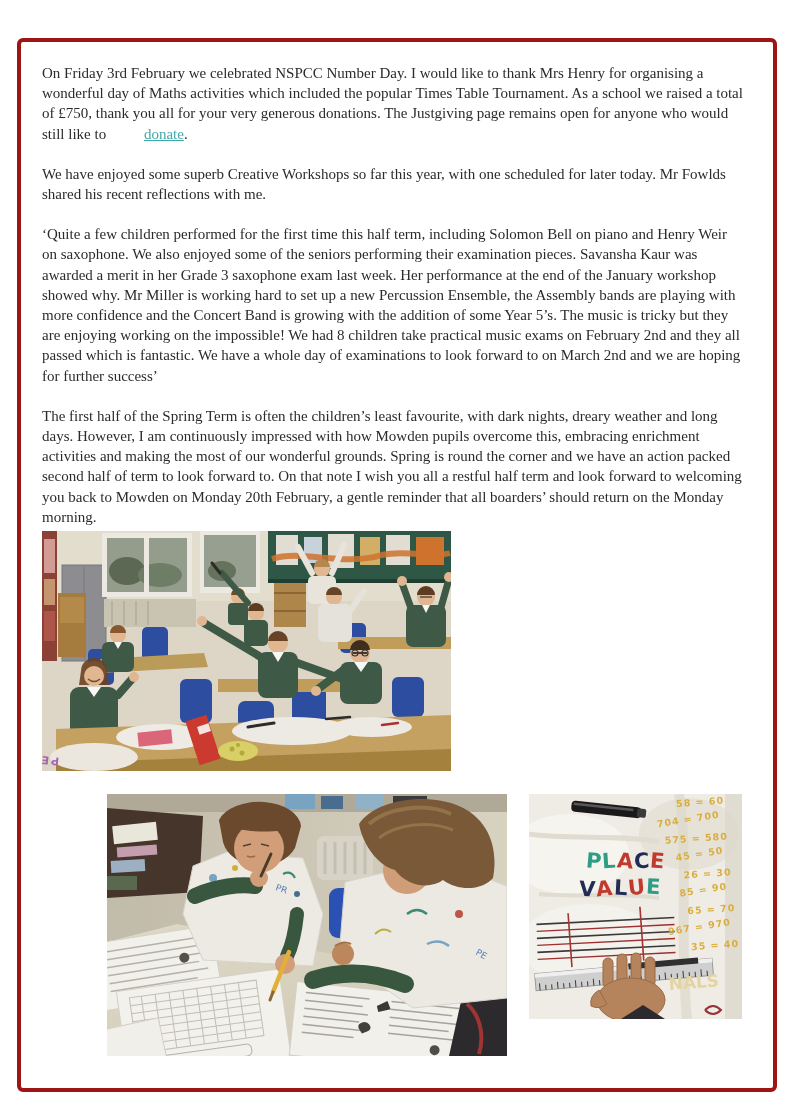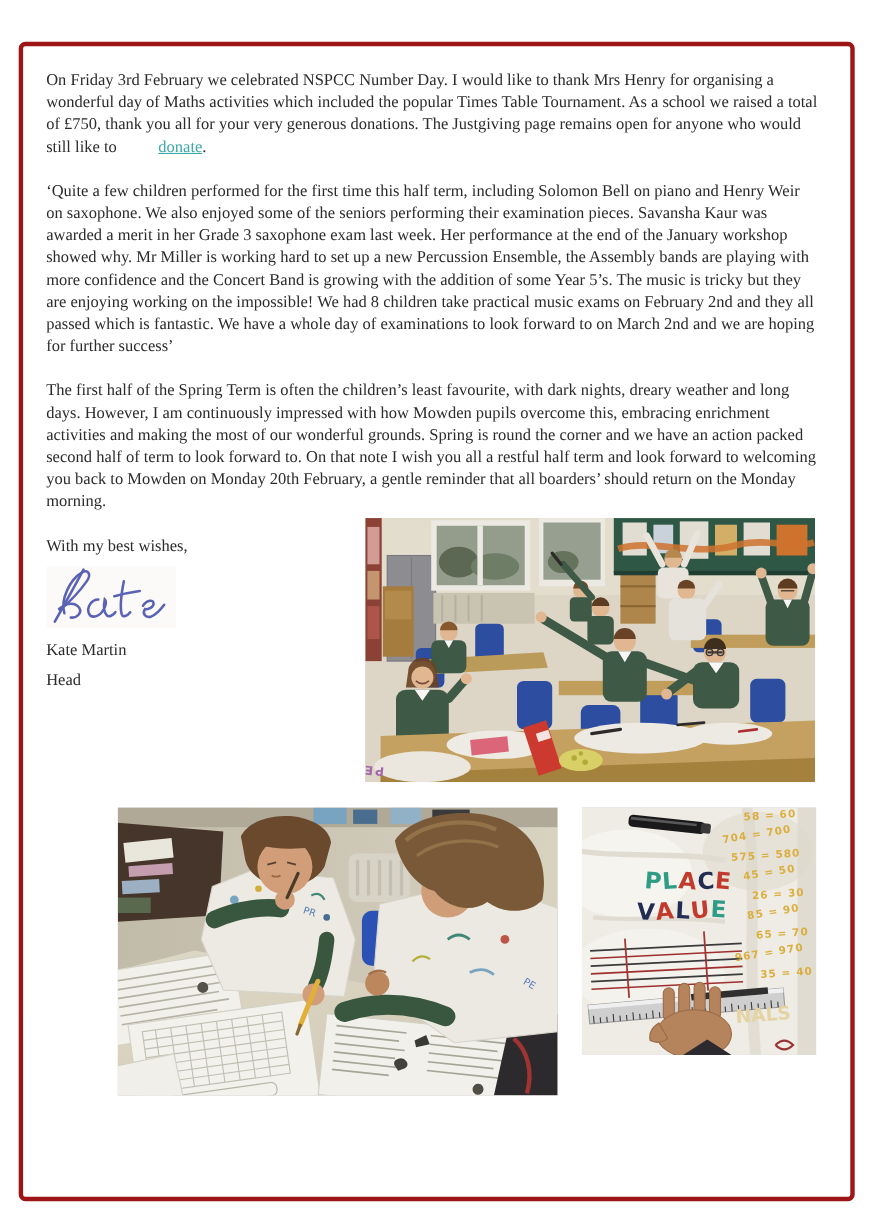--- a/index.html
+++ b/index.html
@@ -31,43 +31,26 @@
   .tshirt-numbers div{margin-bottom:7px;letter-spacing:1px;transform:rotate(2deg);}
   .tshirt-numbers div:nth-child(even){transform:rotate(-3deg) translateX(-6px);}
 </style>
 </head>
 <body>
 
 <div class="sheet" style="border-color: rgb(158, 21, 21);">
 
   <div class="paragraphs">
     <p><span>On Friday 3rd February we celebrated NSPCC Number Day. I would like to thank Mrs Henry for organising a wonderful day of Maths activities which included the popular Times Table Tournament. As a school we raised a total of £750, thank you all for your very generous donations. The Justgiving page remains open for anyone who would still like to </span><a class="donate-link" style="color: rgb(63, 168, 168);">donate</a><span>.</span></p>
+    <p>We have enjoyed some superb Creative Workshops so far this year, with one scheduled for later today. Mr Fowlds shared his recent reflections with me.</p>
     <p>‘Quite a few children performed for the first time this half term, including Solomon Bell on piano and Henry Weir on saxophone. We also enjoyed some of the seniors performing their examination pieces. Savansha Kaur was awarded a merit in her Grade 3 saxophone exam last week. Her performance at the end of the January workshop showed why. Mr Miller is working hard to set up a new Percussion Ensemble, the Assembly bands are playing with more confidence and the Concert Band is growing with the addition of some Year 5’s. The music is tricky but they are enjoying working on the impossible! We had 8 children take practical music exams on February 2nd and they all passed which is fantastic. We have a whole day of examinations to look forward to on March 2nd and we are hoping for further success’</p>
     <p class="last">The first half of the Spring Term is often the children’s least favourite, with dark nights, dreary weather and long days. However, I am continuously impressed with how Mowden pupils overcome this, embracing enrichment activities and making the most of our wonderful grounds. Spring is round the corner and we have an action packed second half of term to look forward to. On that note I wish you all a restful half term and look forward to welcoming you back to Mowden on Monday 20th February, a gentle reminder that all boarders’ should return on the Monday morning.</p>
   </div>
 
   <div class="sig-row">
-    <div class="sig-col">
-      <p class="closing">With my best wishes,</p>
-      <div class="signature-box">
-        <svg width="118" height="56" viewBox="0 0 120 58">
-          <g fill="none" stroke="#5a62b5" stroke-width="2.4" stroke-linecap="round">
-            <path d="M16 44 C12 30 22 12 32 6 C38 2 42 7 37 14 C30 24 20 34 12 41"></path>
-            <path d="M34 3 C26 18 16 36 7 52"></path>
-            <path d="M11 40 C19 33 27 34 30 39 C33 44 27 49 22 48"></path>
-            <path d="M48 31 C41 31 37 39 39 44 C41 49 48 48 52 42 C55 38 56 33 54 31 C53 36 53 43 56 46 C58 48 62 46 64 43"></path>
-            <path d="M72 14 C70 24 68 38 70 45 C71 48 75 47 78 43"></path>
-            <path d="M63 28 C70 26 80 24 87 23"></path>
-            <path d="M90 37 C94 31 100 31 100 35 C100 38 95 41 92 40 C89 44 92 49 98 47 C103 45 107 40 110 36"></path>
-          </g>
-        </svg>
-      </div>
-      <p class="signer-name">Kate Martin</p>
-      <p class="signer-title">Head</p>
-    </div>
 
     <div class="photo photo-classroom">
       <svg width="409" height="240" viewBox="0 0 409 240">
 
         <rect x="0" y="0" width="409" height="240" fill="#e3dccd"></rect>
         <rect x="0" y="0" width="409" height="70" fill="#eae4d6"></rect>
 
         <rect x="0" y="0" width="15" height="130" fill="#8e4238"></rect>
         <rect x="2" y="8" width="11" height="34" fill="#d8a09a"></rect>
         <rect x="2" y="48" width="11" height="26" fill="#c99a73"></rect>

